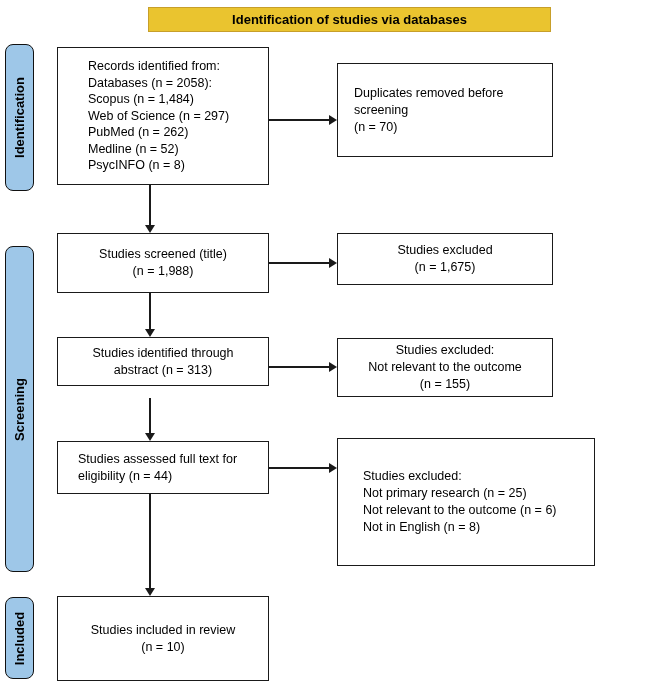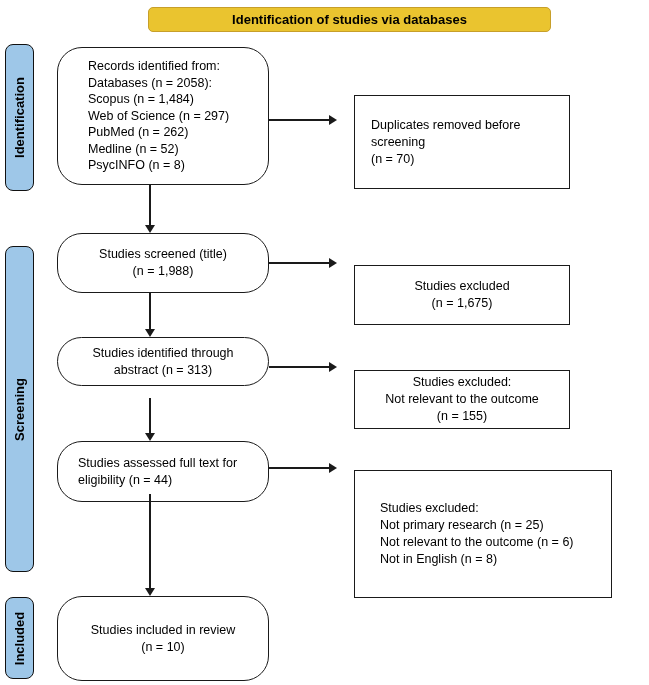--- a/index.html
+++ b/index.html
@@ -14,21 +14,21 @@
     height: 685px;
     background: #ffffff;
     overflow: hidden;
   }
   .banner {
     position: absolute;
     left: 148px; top: 7px;
     width: 403px; height: 25px;
     background: #EAC42F;
     border: 1px solid #C79F2A;
-    border-radius: 5px;
+    border-radius: 0;
     display: flex; align-items: center; justify-content: center;
     font-size: 13px; font-weight: bold; color: #000;
     box-sizing: border-box;
   }
   .side-label {
     position: absolute;
     left: 5px; width: 29px;
     background: #9EC7E8;
     border: 1.5px solid #111;
     border-radius: 8px;
@@ -43,31 +43,31 @@
   .box {
     position: absolute;
     background: #fff;
     border: 1.5px solid #1a1a1a;
     box-sizing: border-box;
     display: flex; flex-direction: column; justify-content: center;
     font-size: 12.5px; line-height: 17px; color: #000;
   }
   .box.center { text-align: center; padding: 2px 22px; }
   .box.left   { text-align: left; }
-  .lcol { left: 57px; width: 212px; border-radius: 25px; }
-  .rcol { left: 354px; width: 216px; margin-top: 32px; }
+  .lcol { left: 57px; width: 212px; }
+  .rcol { left: 337px; width: 216px; }
 
   #box-records   { top: 47px;  height: 138px; padding-left: 30px; padding-right: 4px; line-height: 16.5px; }
   #box-screened  { top: 233px; height: 60px; }
   #box-abstract  { top: 337px; height: 49px; }
-  #box-fulltext  { top: 441px; height: 61px; padding-left: 20px; padding-right: 8px; }
+  #box-fulltext  { top: 441px; height: 53px; padding-left: 20px; padding-right: 8px; }
   #box-included  { top: 596px; height: 85px; text-align: center; }
 
   #box-duplicates        { top: 63px;  height: 94px; padding-left: 16px; padding-right: 2px; }
-  #box-excluded-screen   { top: 233px; height: 60px; }
+  #box-excluded-screen   { top: 233px; height: 52px; }
   #box-excluded-abstract { top: 338px; height: 59px; }
   #box-excluded-fulltext { top: 438px; height: 128px; width: 258px; padding-left: 25px; padding-right: 4px; }
 
   .vline {
     position: absolute;
     width: 1.5px; background: #1a1a1a; left: 149px;
   }
   .hline {
     position: absolute;
     height: 1.5px; background: #1a1a1a;

